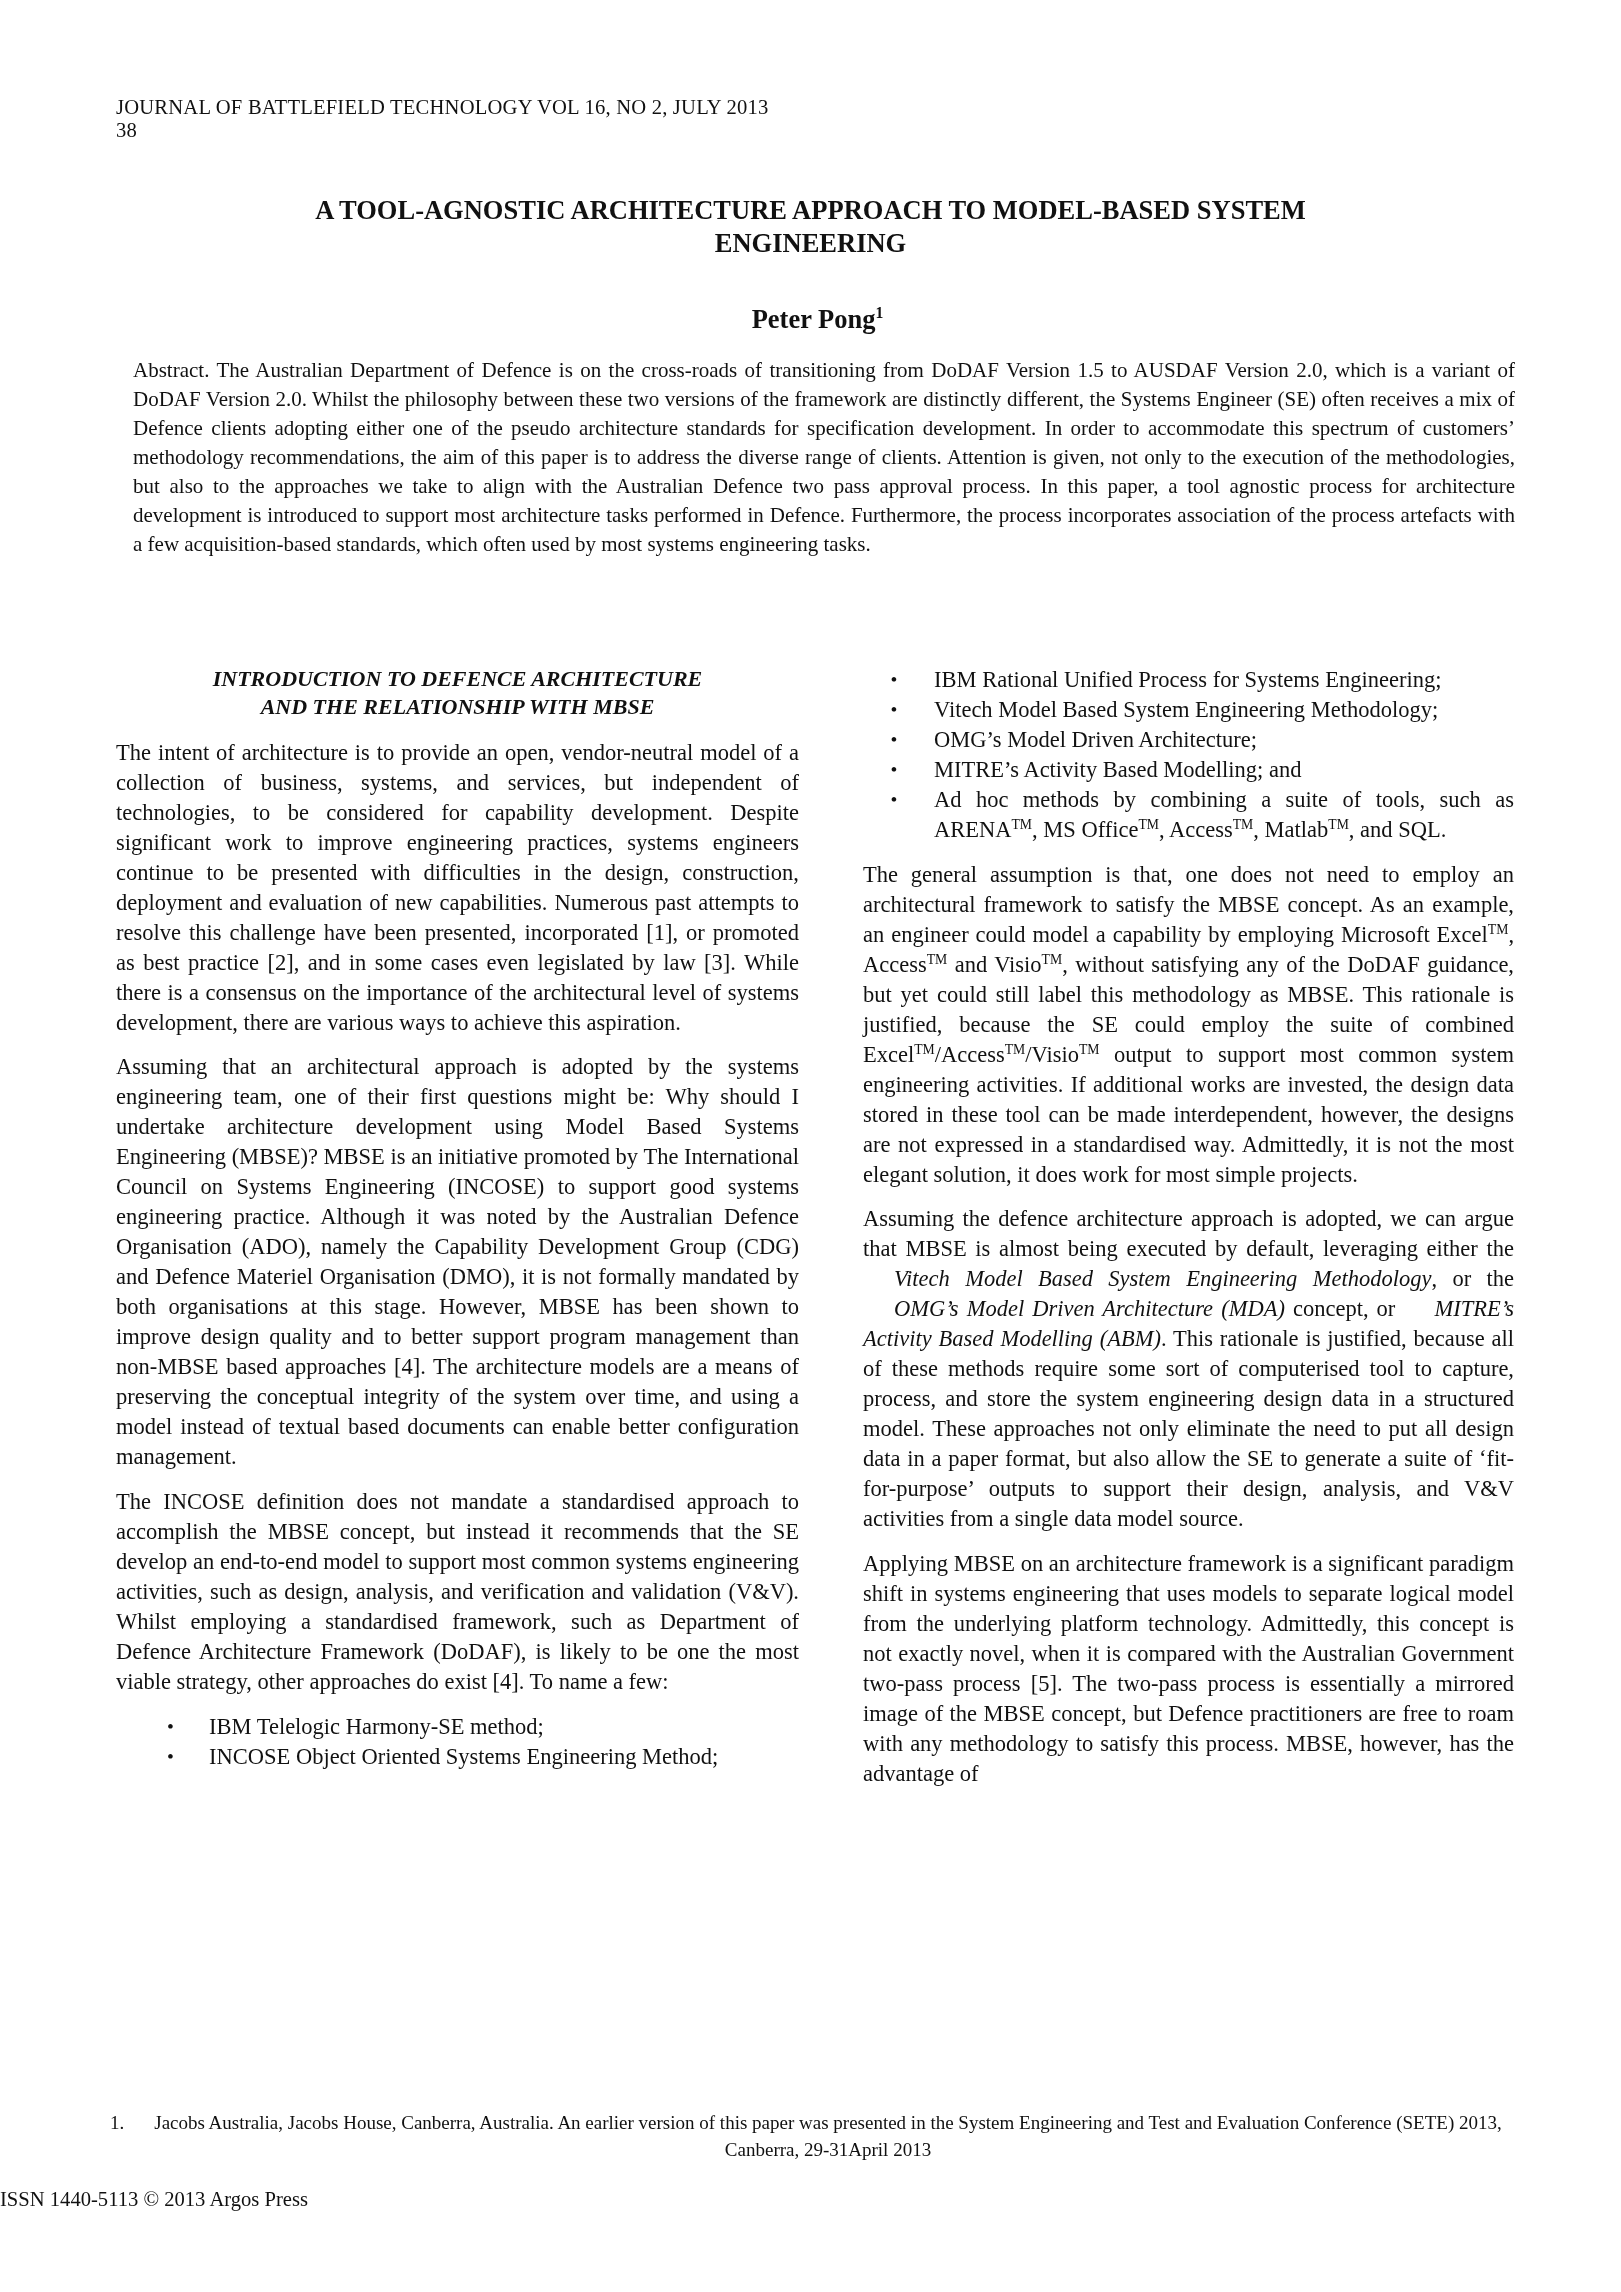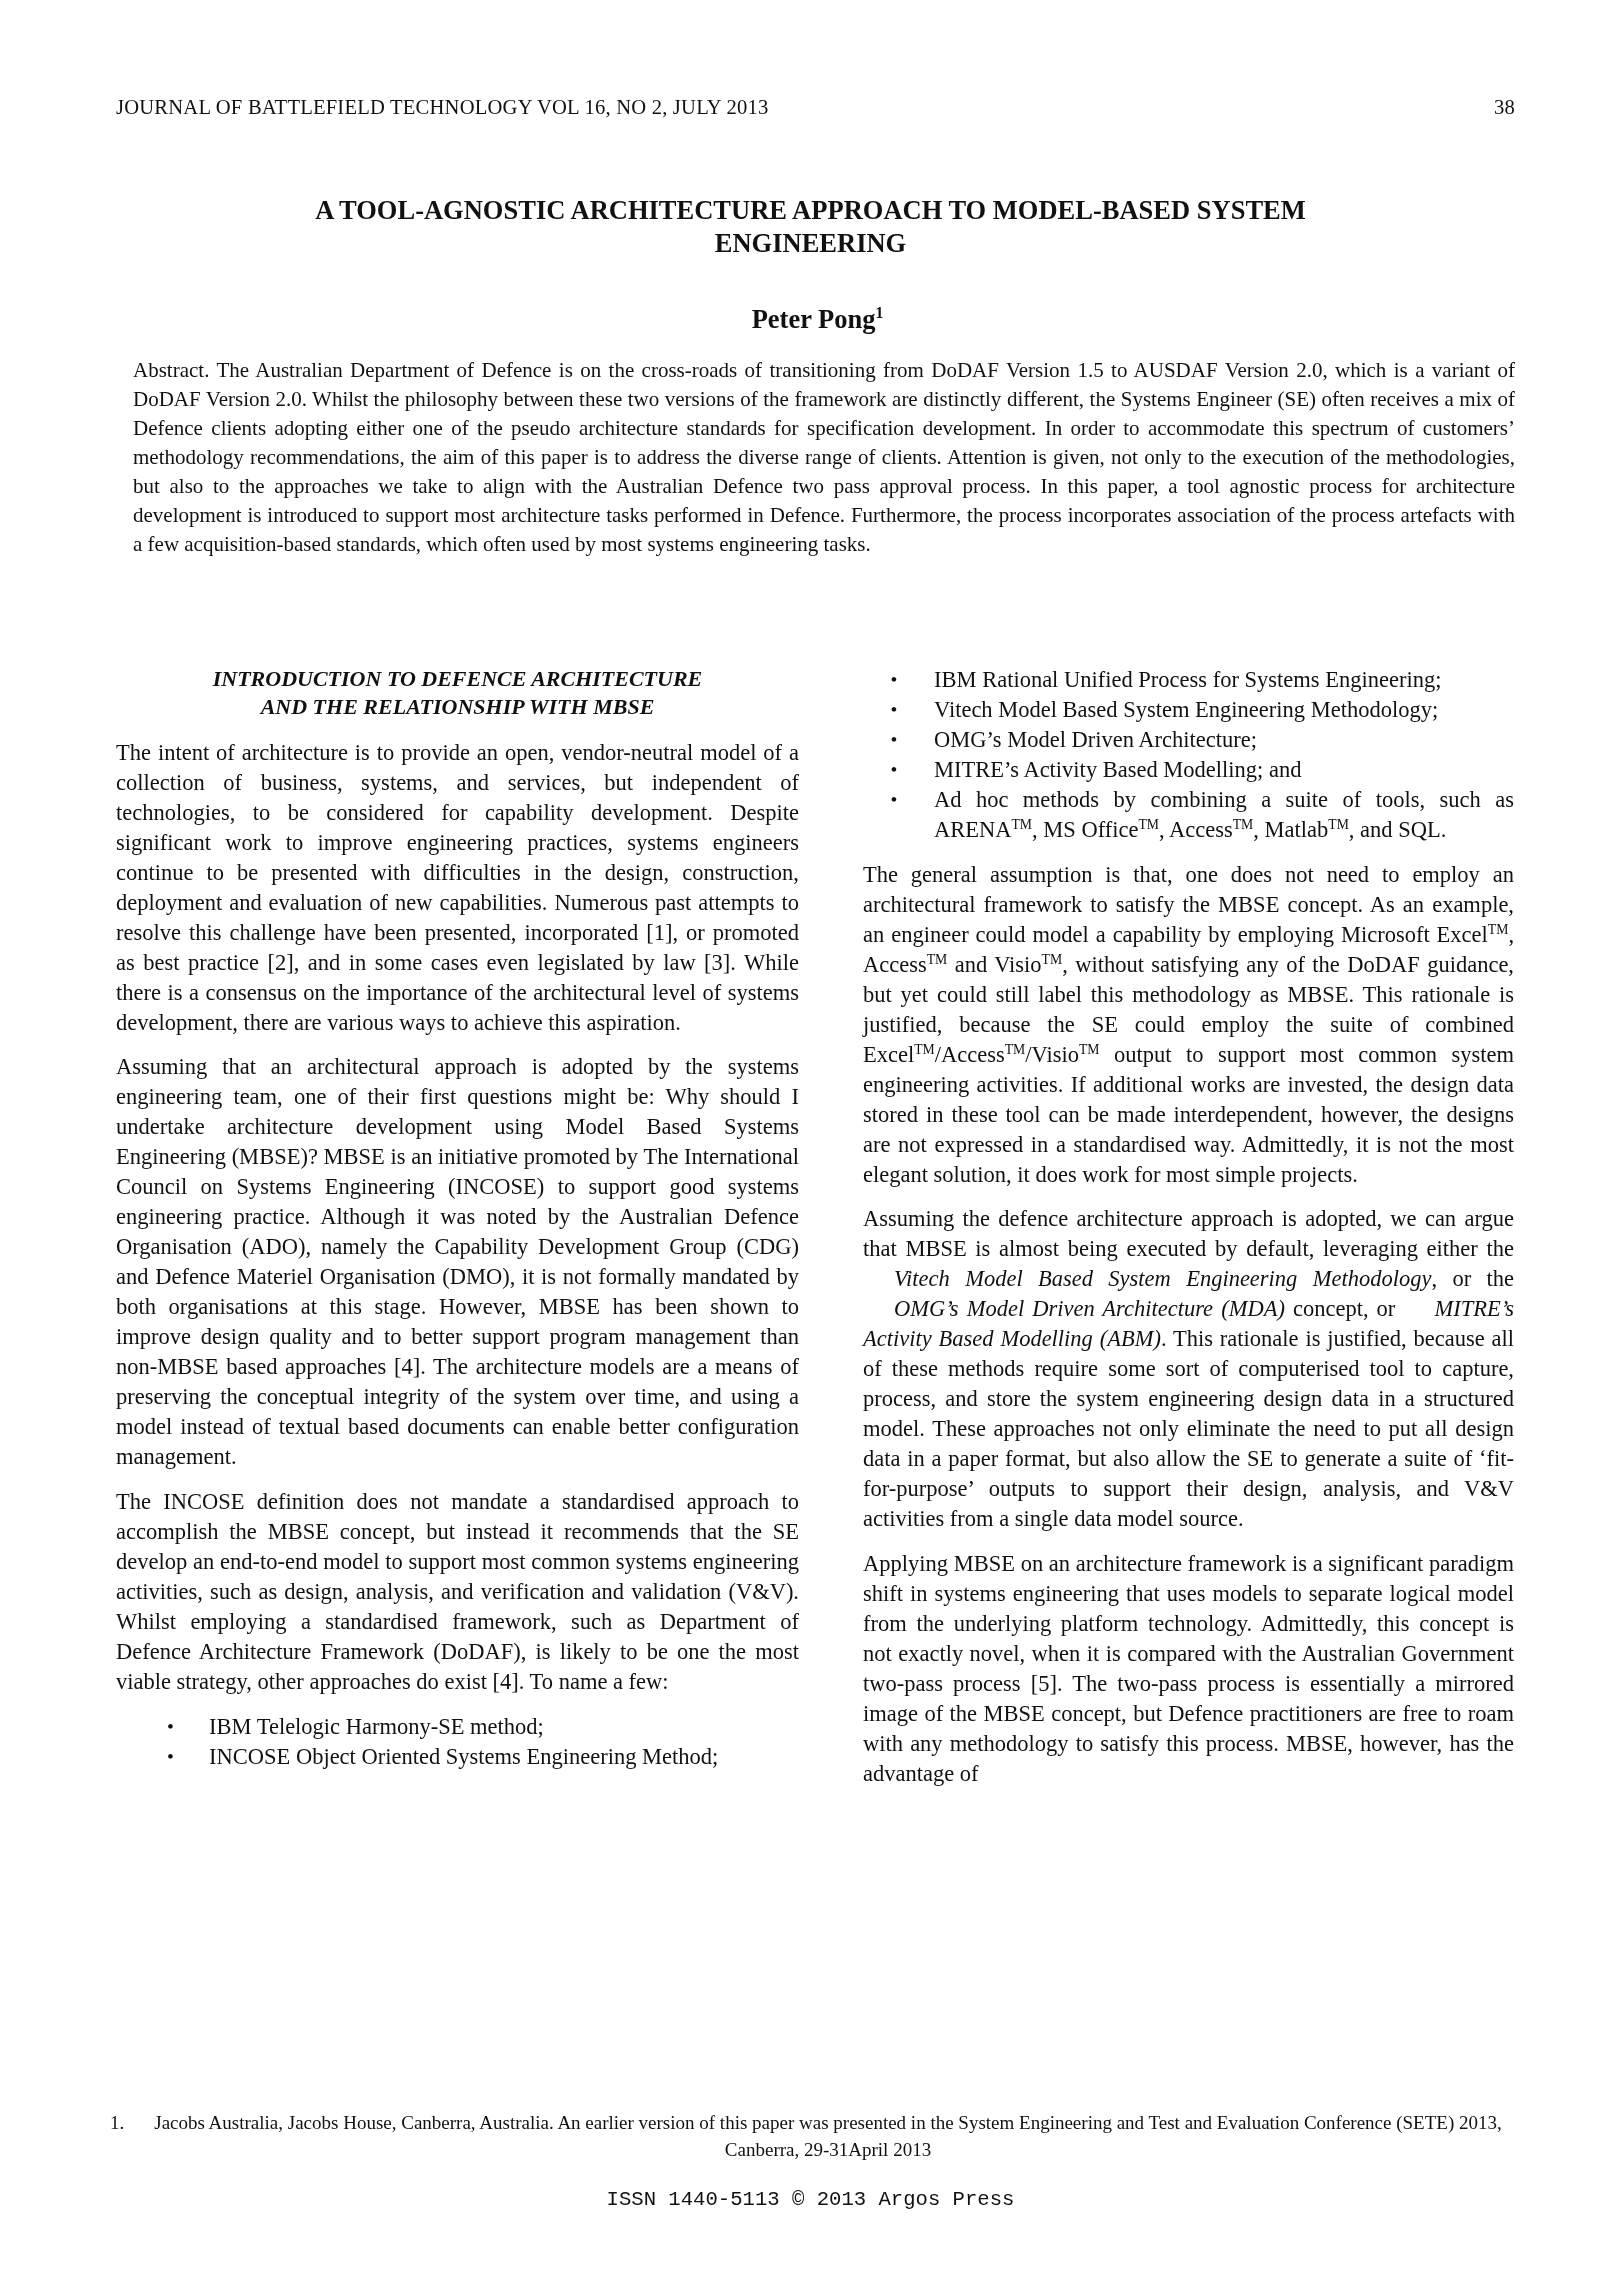--- a/index.html
+++ b/index.html
@@ -4,20 +4,21 @@
 <style>
   html, body { margin: 0; padding: 0; background: #ffffff; }
   body {
     width: 1621px; height: 2293px; position: relative; overflow: hidden;
     font-family: "Liberation Serif", "DejaVu Serif", serif; color: #111;
   }
   .running-header {
     position: absolute; top: 96px; left: 116px; right: 106px;
     font-size: 20.6px; display: flex; justify-content: space-between;
     letter-spacing: 0.2px;
+    flex-direction: column;
   }
   .title {
     position: absolute; top: 194px; left: 157px; right: 157px;
     text-align: center; font-weight: bold; font-size: 26.5px; line-height: 33px;
   }
   .author {
     position: absolute; top: 296px; left: 14px; right: 0; text-align: center;
     font-weight: bold; font-size: 26.5px; margin-top: 8px;
   }
   .author sup { font-size: 15.7px; }
@@ -49,23 +50,22 @@
   .col-left .bullets li .bullet { left: 51px; }
   .tm { font-size: 13.7px; vertical-align: super; line-height: 0; }
   em { font-style: italic; margin-left: 31px; }
   .footnote {
     position: absolute; top: 2109px; left: 110px; right: 106px;
     font-size: 19px; line-height: 27.4px;
   }
   .footnote .fn-num { position: absolute; left: 0; top: 0; }
   .footnote .fn-text { padding-left: 31px; display: block; text-align: center; }
   .footer {
-    position: absolute; top: 2188px; left: 0; right: 0; text-align: center;
+    position: absolute; top: 2188px; left: 0; right: 0; 
     font-size: 20.6px;
-    font-family: Liberation Mono, monospace;
   }
 </style>
 </head>
 <body>
 
 <div class="running-header">
   <span>JOURNAL OF BATTLEFIELD TECHNOLOGY VOL 16, NO 2, JULY 2013</span>
   <span>38</span>
 </div>
 

